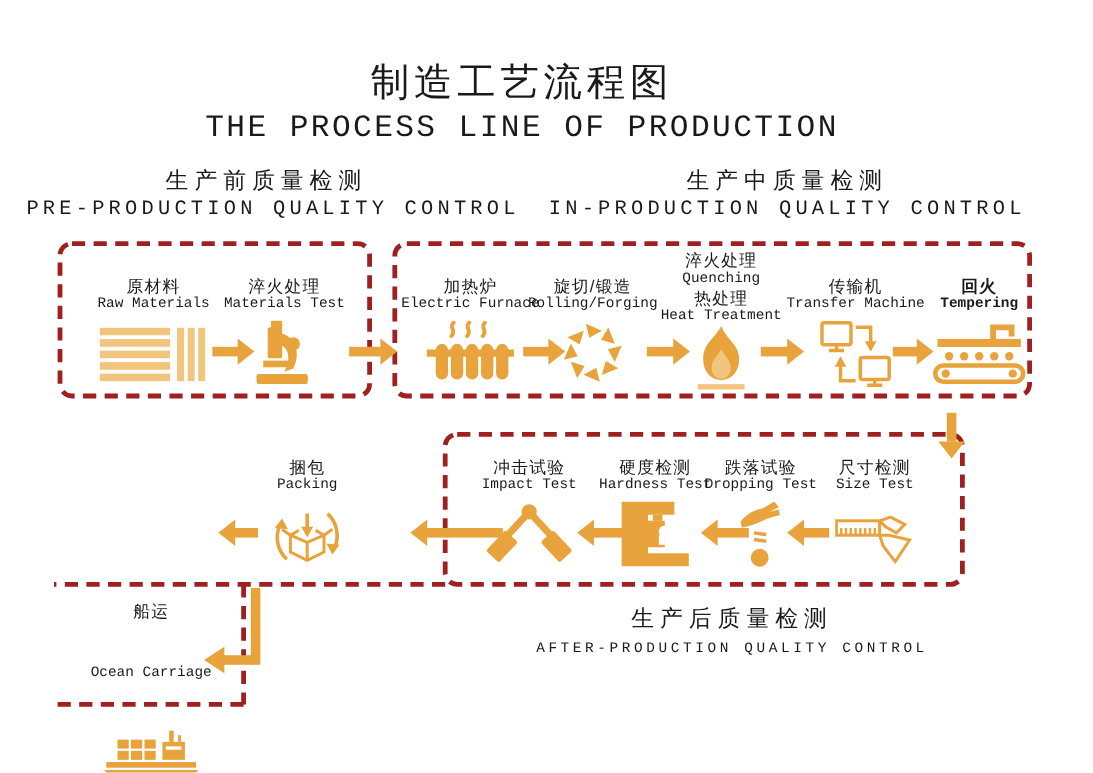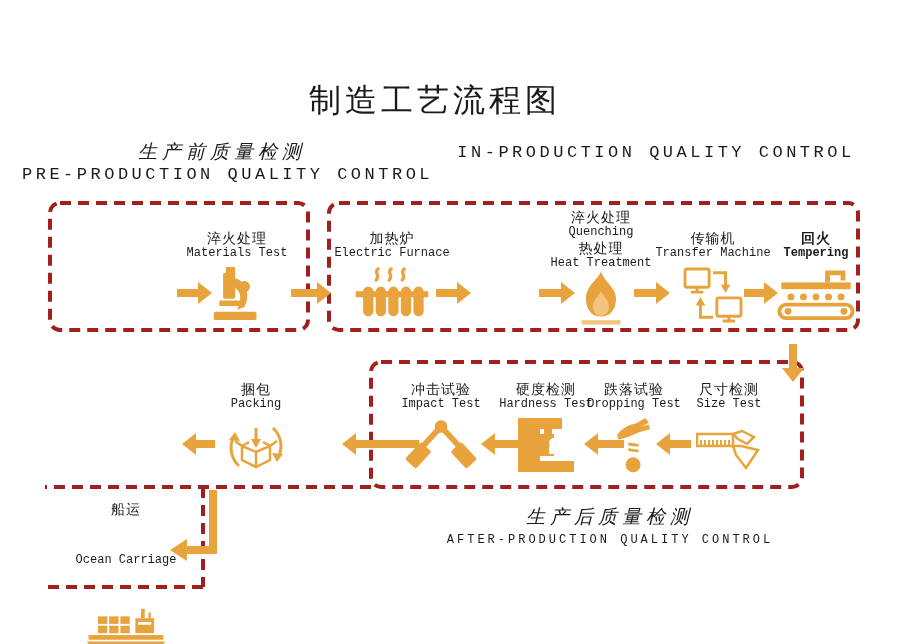--- a/index.html
+++ b/index.html
@@ -1,23 +1,23 @@
 <!DOCTYPE html>
 <html><head>
 <meta charset="utf-8">
 <style>
   html,body{margin:0;padding:0;background:#fff;}
   .canvas{position:relative;width:911px;height:644px;background:#ffffff;overflow:hidden;
           font-family:"Liberation Sans",sans-serif;color:#1a1a1a;}
   .overlay{position:absolute;left:0;top:0;z-index:1;pointer-events:none;}
   .titleblock{position:absolute;left:0;top:50px;width:870px;text-align:center;z-index:2;}
-  .title-zh{font-size:32px;line-height:36px;letter-spacing:4px;margin-top:32px;}
+  .title-zh{font-size:32px;line-height:36px;letter-spacing:4px;}
   .title-en{font-family:"Liberation Mono","DejaVu Sans Mono",monospace;font-size:26px;line-height:32px;letter-spacing:2px;margin-top:4px;}
   .sechdr{position:absolute;width:400px;text-align:center;z-index:2;}
-  .sechdr .zh-h{font-size:19px;line-height:22px;letter-spacing:5px;font-style:italic;}
+  .sechdr .zh-h{font-size:19px;line-height:22px;letter-spacing:5px;}
   .sechdr .en-h{font-family:"Liberation Mono","DejaVu Sans Mono",monospace;font-size:17px;line-height:24px;letter-spacing:3.5px;white-space:nowrap;}
   .sechdr.after .en-h{font-size:12px;letter-spacing:3px;}
   .step{position:absolute;display:flex;flex-direction:column;align-items:center;text-align:center;z-index:2;}
   .zh{font-size:14px;line-height:16px;letter-spacing:1px;white-space:nowrap;}
   .en{font-family:"Liberation Mono","DejaVu Sans Mono",monospace;font-size:12px;line-height:15px;white-space:nowrap;}
   .icon{margin-top:6px;}
 </style>
 </head>
 <body>
 
@@ -84,34 +84,52 @@
       <g>
         <rect x="209" y="490" width="8" height="64"></rect>
           <rect x="185" y="546" width="26" height="8"></rect>
         <polygon points="170,550 187,539 187,561"></polygon>
       </g>
     </g>
   </svg>
 
   <div class="titleblock">
     <div class="title-zh">制造工艺流程图</div>
+    <div class="title-en">THE PROCESS LINE OF PRODUCTION</div>
   </div>
 
   <div class="sechdr" style="left:22px;top:141px;">
     <div class="zh-h">生产前质量检测</div>
     <div class="en-h">PRE-PRODUCTION QUALITY CONTROL</div>
   </div>
   <div class="sechdr" style="left:456px;top:141px;">
+    <div class="zh-h">生产中质量检测</div>
     <div class="en-h">IN-PRODUCTION QUALITY CONTROL</div>
   </div>
   <div class="sechdr after" style="left:410px;top:506px;">
     <div class="zh-h">生产后质量检测</div>
     <div class="en-h">AFTER-PRODUCTION QUALITY CONTROL</div>
   </div>
 
+  <div class="step" style="left:63px;top:230px;width:130px;">
+    <div class="zh">原材料</div>
+    <div class="en">Raw Materials</div>
+    <svg class="icon" style="margin-top:12px;" width="90" height="45" viewBox="0 0 92 46">
+      <g fill="#F2C57E">
+        <rect x="0" y="0" width="60" height="6.5"></rect>
+          <rect x="0" y="9.8" width="60" height="6.5"></rect>
+        <rect x="0" y="19.6" width="60" height="6.5"></rect>
+          <rect x="0" y="29.4" width="60" height="6.5"></rect>
+        <rect x="0" y="39.2" width="60" height="6.5"></rect>
+        <rect x="66" y="0" width="6" height="45.7"></rect>
+          <rect x="75" y="0" width="6" height="45.7"></rect>
+          <rect x="84" y="0" width="6" height="45.7"></rect>
+      </g>
+    </svg>
+  </div>
 
   <div class="step" style="left:172px;top:230px;width:130px;">
     <div class="zh">淬火处理</div>
     <div class="en">Materials Test</div>
     <svg class="icon" width="52" height="54" viewBox="0 0 56 58">
       <g fill="#E8A33C">
         <rect x="16" y="0" width="10" height="8" rx="1"></rect>
         <rect x="13" y="6" width="13" height="28" rx="2"></rect>
         <path d="M26,12 C38,15 43,30 36,43 L28,46 C35,33 31,22 22,22 Z"></path>
         <circle cx="36" cy="21" r="6"></circle>
@@ -134,20 +152,36 @@
         <rect x="0" y="26" width="78" height="6.5"></rect>
         <rect x="8" y="21" width="11" height="32" rx="5.5"></rect>
           <rect x="21.5" y="21" width="11" height="32" rx="5.5"></rect>
         <rect x="35" y="21" width="11" height="32" rx="5.5"></rect>
           <rect x="48.5" y="21" width="11" height="32" rx="5.5"></rect>
         <rect x="62" y="21" width="11" height="32" rx="5.5"></rect>
       </g>
     </svg>
   </div>
 
+  <div class="step" style="left:429px;top:230px;width:130px;">
+    <div class="zh">旋切/锻造</div>
+    <div class="en">Rolling/Forging</div>
+    <svg class="icon" width="54" height="54" viewBox="0 0 56 56">
+      <g fill="#E8A33C">
+        <polygon points="36,9 22,3 25,15"></polygon>
+        <polygon points="36,9 22,3 25,15" transform="rotate(45 28 28)"></polygon>
+        <polygon points="36,9 22,3 25,15" transform="rotate(90 28 28)"></polygon>
+        <polygon points="36,9 22,3 25,15" transform="rotate(135 28 28)"></polygon>
+        <polygon points="36,9 22,3 25,15" transform="rotate(180 28 28)"></polygon>
+        <polygon points="36,9 22,3 25,15" transform="rotate(225 28 28)"></polygon>
+        <polygon points="36,9 22,3 25,15" transform="rotate(270 28 28)"></polygon>
+        <polygon points="36,9 22,3 25,15" transform="rotate(315 28 28)"></polygon>
+      </g>
+    </svg>
+  </div>
 
   <div class="step" style="left:536px;top:209px;width:130px;">
     <div class="zh">淬火处理</div>
     <div class="en">Quenching</div>
     <div class="zh">热处理</div>
     <div class="en">Heat Treatment</div>
     <svg class="icon" style="margin-top:0;" width="46" height="54" viewBox="0 0 52 60">
       <path fill="#E8A33C" d="M26,0 C22,10 9,16 9,31 C9,43 16,51 26,51 C36,51 43,43 43,31 C43,18 30,12 26,0 Z"></path>
       <path fill="#F2C57E" d="M26,22 C23,29 17,31 17,40 C17,46 21,50 26,50 C31,50 35,46 35,40 C35,32 29,29 26,22 Z"></path>
       <rect fill="#F2C57E" x="4" y="55" width="44" height="5"></rect>

